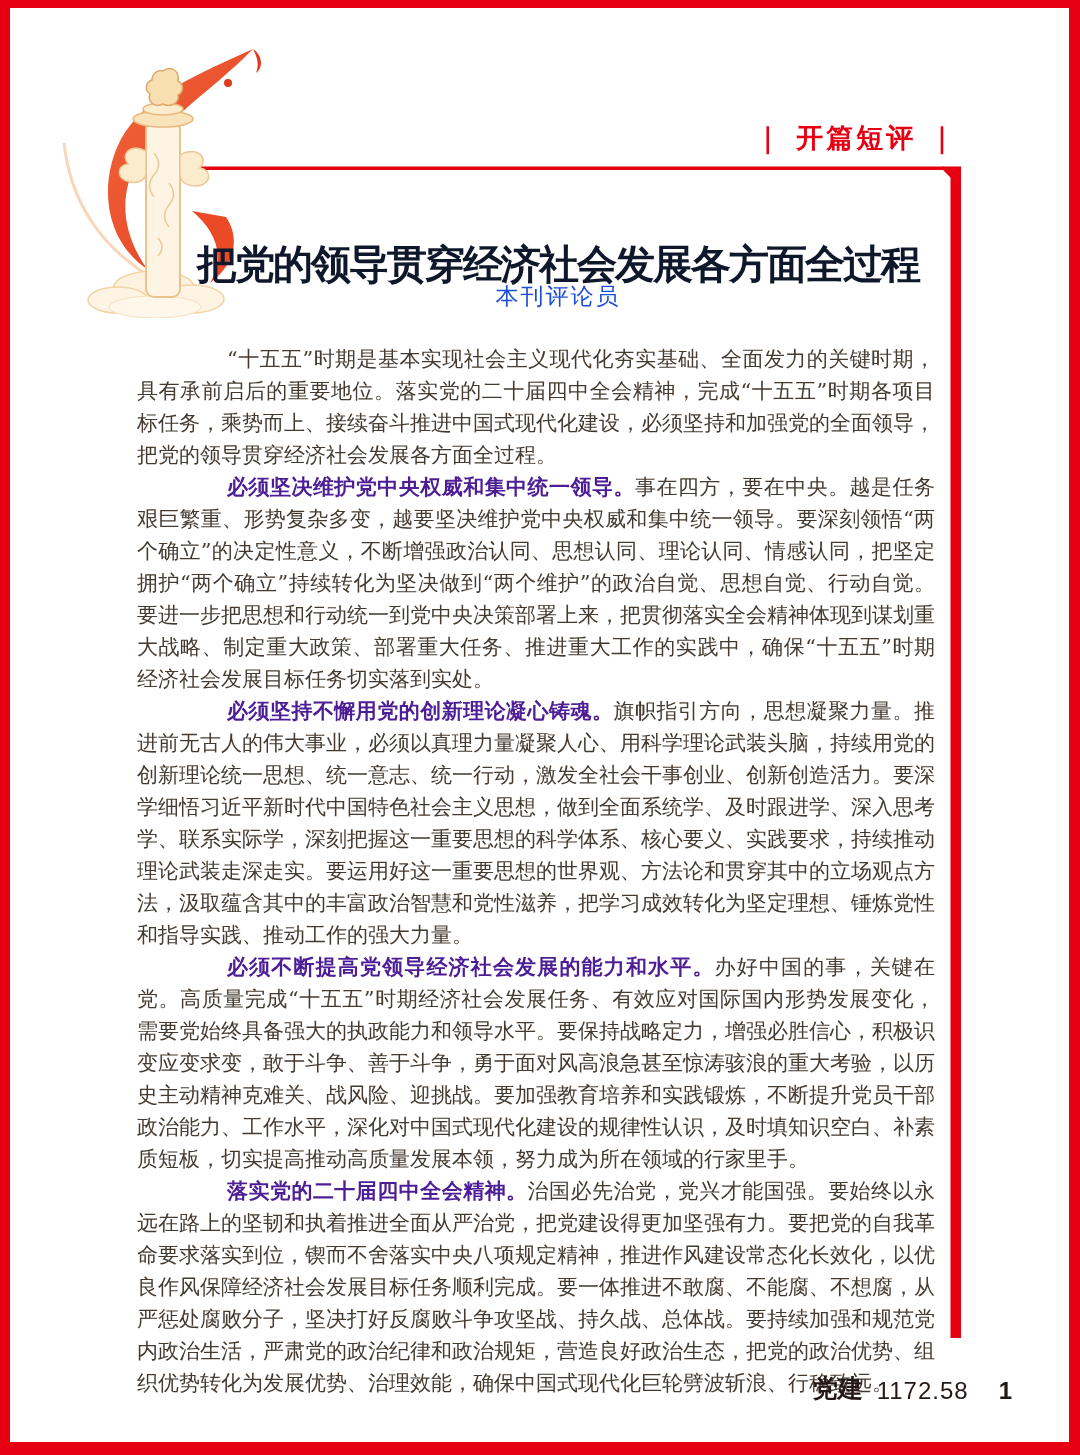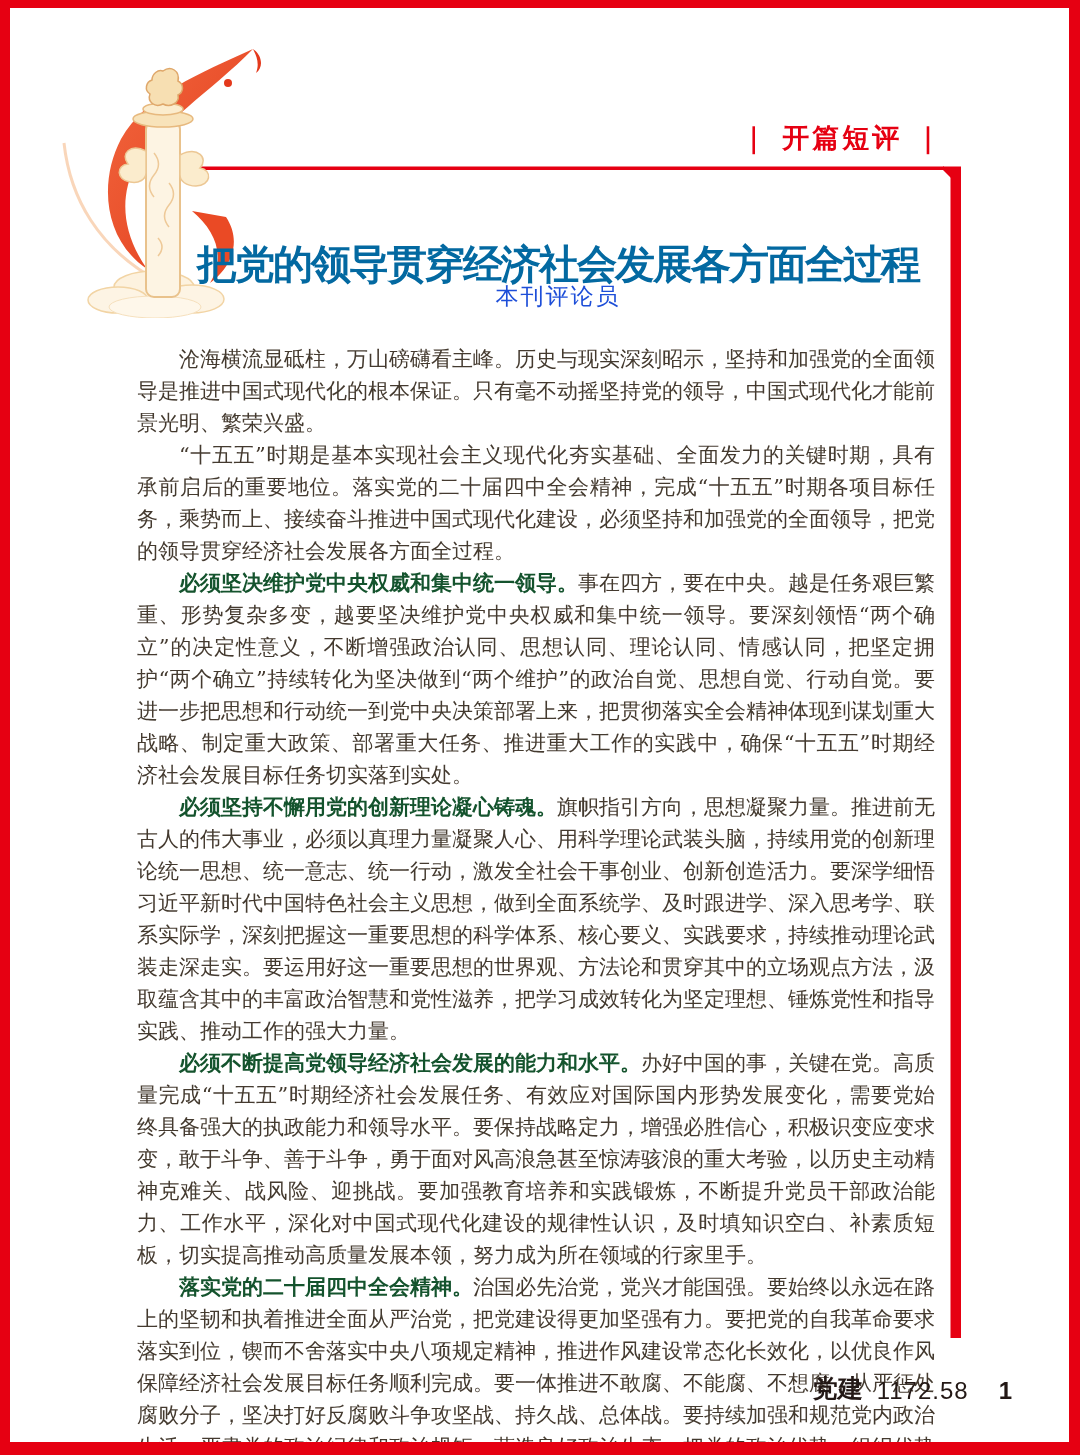--- a/index.html
+++ b/index.html
@@ -5,43 +5,43 @@
   html,body{margin:0;padding:0;}
   body{
     width:1080px;height:1455px;position:relative;background:#ffffff;
     font-family:"Liberation Sans",sans-serif;overflow:hidden;
   }
   .frame{
     position:absolute;inset:0;border:solid #e60012;
     border-width:8px 11px 13px 10px;pointer-events:none;z-index:30;
   }
   .section-label{
-    position:absolute;top:120px;right:136px;z-index:5;
+    position:absolute;top:120px;right:122px;z-index:5;
     color:#e60012;font-size:27px;letter-spacing:3px;
     font-family:"DejaVu Serif",serif;font-weight:bold;
   }
   .rule-svg{position:absolute;left:0;top:0;z-index:1;pointer-events:none;}
   .art-svg{position:absolute;left:50px;top:33px;z-index:2;pointer-events:none;}
   .title{
     position:absolute;left:183px;top:210px;width:750px;z-index:6;
-    text-align:center;color:#0369a1;font-size:40px;font-weight:bold;
+    text-align:center;color:#0f172a;font-size:40px;font-weight:bold;
     letter-spacing:-2px;font-family:"Liberation Sans",sans-serif;white-space:nowrap;
   }
   .author{
     position:absolute;left:183px;top:281px;width:750px;z-index:6;
     text-align:center;color:#1d4ed8;font-size:23px;letter-spacing:2px;
     font-family:"Liberation Sans",sans-serif;
   }
   .body-text{
     position:absolute;left:137px;top:343px;width:798px;z-index:6;
     font-family:"DejaVu Serif",serif;font-size:21px;line-height:32px;
     color:#443a2f;text-align:justify;
   }
   .body-text p{margin:0;text-indent:2em;}
-  .lead{font-family:"Liberation Sans",sans-serif;font-weight:bold;color:#14532d;}
+  .lead{font-family:"Liberation Sans",sans-serif;font-weight:bold;color:#4c1d95;margin-left:48px;}
   .footer{
     position:absolute;top:1372px;right:68px;z-index:6;
     display:flex;align-items:flex-end;color:#231815;
   }
   .footer .mag{font-weight:bold;font-size:25px;font-family:"DejaVu Serif",serif;}
   .footer .issue{font-size:24px;margin-left:14px;letter-spacing:1px;}
   .footer .pagenum{font-size:24px;font-weight:bold;margin-left:30px;}
 </style>
 </head>
 <body>
@@ -87,21 +87,20 @@
 
   <path d="M113,38 c8,-6 17,0 15,10 c6,3 6,11 0,14 c2,8 -8,13 -15,9 c-8,4 -16,-2 -13,-10 c-6,-4 -4,-12 2,-14 c0,-6 6,-11 11,-9 Z" fill="#f7dfb2" stroke="#dfa76a" stroke-width="1.5"></path>
 </svg>
 
 <div class="section-label">｜ 开篇短评 ｜</div>
 
 <h1 class="title">把党的领导贯穿经济社会发展各方面全过程</h1>
 <div class="author">本刊评论员</div>
 
 <div class="body-text">
-  <p><span class="lead"></span><span>沧海横流显砥柱，万山磅礴看主峰。历史与现实深刻昭示，坚持和加强党的全面领导是推进中国式现代化的根本保证。只有毫不动摇坚持党的领导，中国式现代化才能前景光明、繁荣兴盛。</span></p>
   <p><span class="lead"></span><span>“十五五”时期是基本实现社会主义现代化夯实基础、全面发力的关键时期，具有承前启后的重要地位。落实党的二十届四中全会精神，完成“十五五”时期各项目标任务，乘势而上、接续奋斗推进中国式现代化建设，必须坚持和加强党的全面领导，把党的领导贯穿经济社会发展各方面全过程。</span></p>
   <p><span class="lead">必须坚决维护党中央权威和集中统一领导。</span><span>事在四方，要在中央。越是任务艰巨繁重、形势复杂多变，越要坚决维护党中央权威和集中统一领导。要深刻领悟“两个确立”的决定性意义，不断增强政治认同、思想认同、理论认同、情感认同，把坚定拥护“两个确立”持续转化为坚决做到“两个维护”的政治自觉、思想自觉、行动自觉。要进一步把思想和行动统一到党中央决策部署上来，把贯彻落实全会精神体现到谋划重大战略、制定重大政策、部署重大任务、推进重大工作的实践中，确保“十五五”时期经济社会发展目标任务切实落到实处。</span></p>
   <p><span class="lead">必须坚持不懈用党的创新理论凝心铸魂。</span><span>旗帜指引方向，思想凝聚力量。推进前无古人的伟大事业，必须以真理力量凝聚人心、用科学理论武装头脑，持续用党的创新理论统一思想、统一意志、统一行动，激发全社会干事创业、创新创造活力。要深学细悟习近平新时代中国特色社会主义思想，做到全面系统学、及时跟进学、深入思考学、联系实际学，深刻把握这一重要思想的科学体系、核心要义、实践要求，持续推动理论武装走深走实。要运用好这一重要思想的世界观、方法论和贯穿其中的立场观点方法，汲取蕴含其中的丰富政治智慧和党性滋养，把学习成效转化为坚定理想、锤炼党性和指导实践、推动工作的强大力量。</span></p>
   <p><span class="lead">必须不断提高党领导经济社会发展的能力和水平。</span><span>办好中国的事，关键在党。高质量完成“十五五”时期经济社会发展任务、有效应对国际国内形势发展变化，需要党始终具备强大的执政能力和领导水平。要保持战略定力，增强必胜信心，积极识变应变求变，敢于斗争、善于斗争，勇于面对风高浪急甚至惊涛骇浪的重大考验，以历史主动精神克难关、战风险、迎挑战。要加强教育培养和实践锻炼，不断提升党员干部政治能力、工作水平，深化对中国式现代化建设的规律性认识，及时填知识空白、补素质短板，切实提高推动高质量发展本领，努力成为所在领域的行家里手。</span></p>
   <p><span class="lead">落实党的二十届四中全会精神。</span><span>治国必先治党，党兴才能国强。要始终以永远在路上的坚韧和执着推进全面从严治党，把党建设得更加坚强有力。要把党的自我革命要求落实到位，锲而不舍落实中央八项规定精神，推进作风建设常态化长效化，以优良作风保障经济社会发展目标任务顺利完成。要一体推进不敢腐、不能腐、不想腐，从严惩处腐败分子，坚决打好反腐败斗争攻坚战、持久战、总体战。要持续加强和规范党内政治生活，严肃党的政治纪律和政治规矩，营造良好政治生态，把党的政治优势、组织优势转化为发展优势、治理效能，确保中国式现代化巨轮劈波斩浪、行稳致远。</span></p>
 </div>
 
 <div class="footer">
   <span class="mag">党建</span>
   <span class="issue">1172.58</span>

